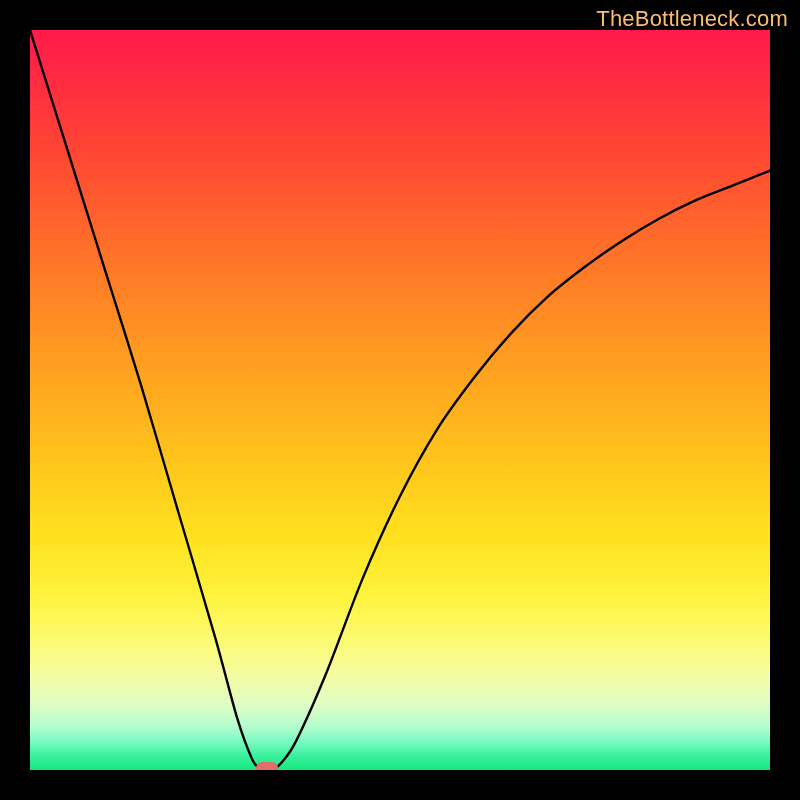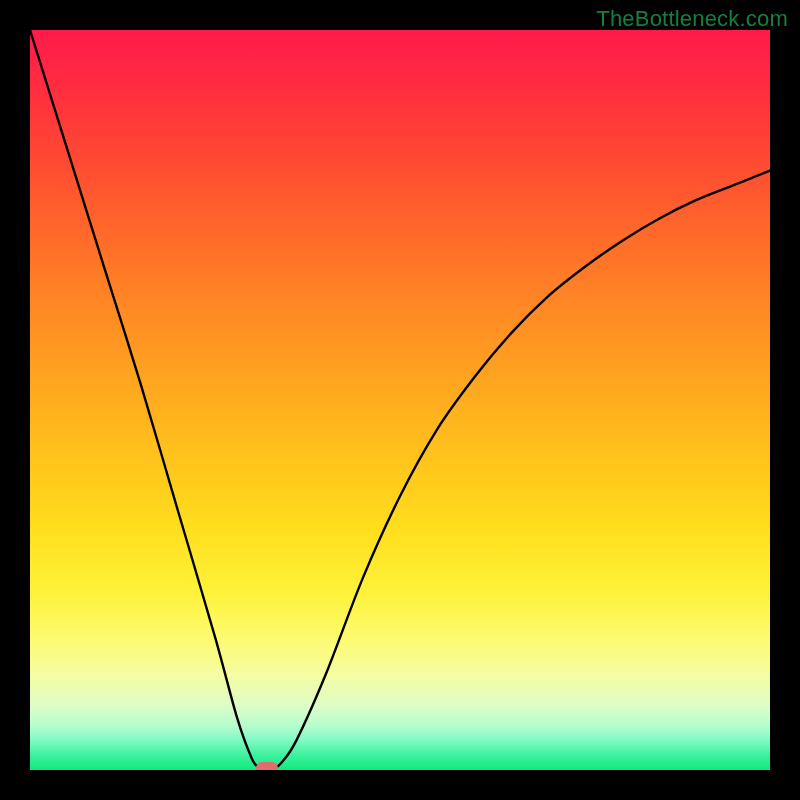--- a/index.html
+++ b/index.html
@@ -38,21 +38,21 @@
       #b6fdcf 94%,
       #7ffac3 96%,
       #3cf19e 98%,
       #13e97f 100%
     );
   }
   .watermark {
     position: absolute;
     top: 6px;
     right: 12px;
-    color: #15803d;
+    color: #fdba74;
     font-size: 22px;
     font-weight: 400;
     letter-spacing: 0.2px;
     z-index: 5;
   }
   svg.curve {
     position: absolute;
     inset: 0;
     width: 100%;
     height: 100%;

